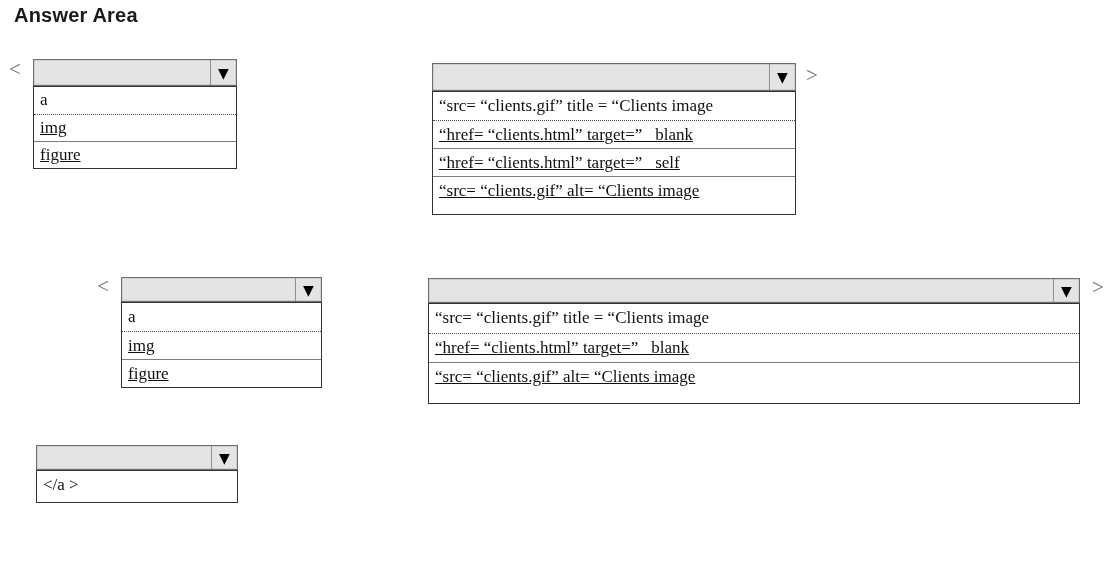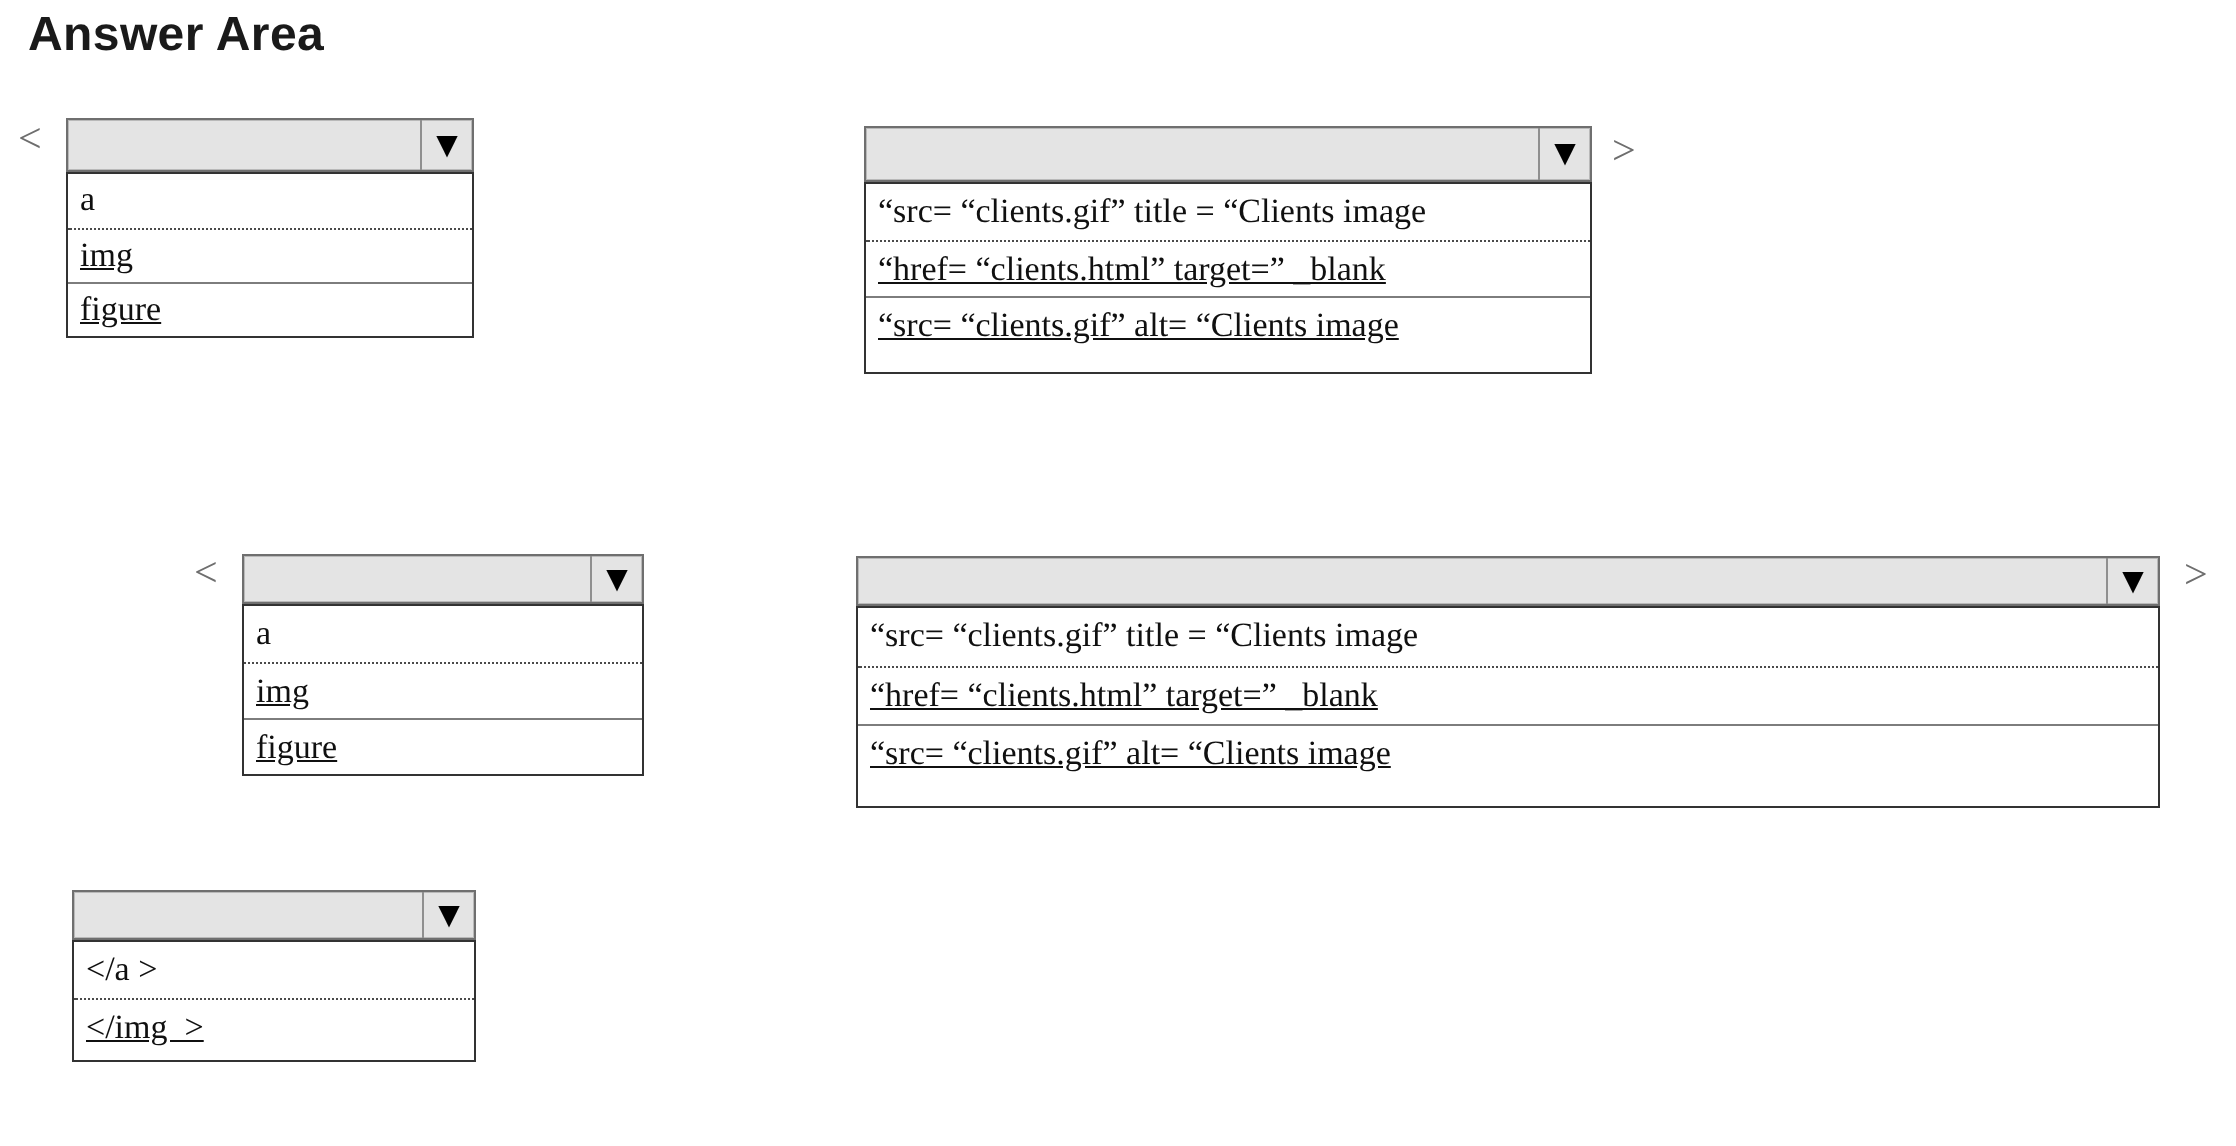--- a/index.html
+++ b/index.html
@@ -7,21 +7,21 @@
   #screen {
     position:relative;
     width:1118px; height:573px;
     background:#ffffff;
     font-family:"Liberation Serif", serif;
     overflow:hidden;
   }
   .page-title {
     position:absolute; left:14px; top:4px;
     font-family:"Liberation Sans", sans-serif;
-    font-weight:bold; font-size:24px; color:#1a1a1a;
+    font-weight:bold; font-size:20px; color:#1a1a1a;
     letter-spacing:0.2px;
   }
   .angle {
     position:absolute;
     font-family:"Liberation Serif", serif;
     font-size:21px; color:#6e6e6e;
     line-height:22px;
   }
   .combo {
     position:absolute;
@@ -85,20 +85,21 @@
 
   <div>
     <div class="combo" style="left:432px;top:63px;width:364px;height:28px;">
       <div class="field"></div>
       <div class="btn">▼</div>
     </div>
     <span class="angle" style="left:806px;top:64px;">&gt;</span>
     <div class="listbox lg2" style="left:432px;top:91px;width:364px;">
       <div class="opt">“src= “clients.gif” title = “Clients image</div>
       <div class="opt">“href= “clients.html” target=” _blank</div>
+      <div class="opt">“href= “clients.html” target=” _self</div>
       <div class="opt">“src= “clients.gif” alt= “Clients image</div>
     </div>
   </div>
 
   <div>
     <span class="angle" style="left:97px;top:275px;">&lt;</span>
     <div class="combo" style="left:121px;top:277px;width:201px;height:25px;">
       <div class="field"></div>
       <div class="btn">▼</div>
     </div>
@@ -122,17 +123,16 @@
     </div>
   </div>
 
   <div>
     <div class="combo" style="left:36px;top:445px;width:202px;height:25px;">
       <div class="field"></div>
       <div class="btn">▼</div>
     </div>
     <div class="listbox lg5" style="left:36px;top:470px;width:202px;">
       <div class="opt">&lt;/a &gt;</div>
-      <div class="opt">&lt;/img  &gt;</div>
     </div>
   </div>
 
 </div>
 
 </body></html>

